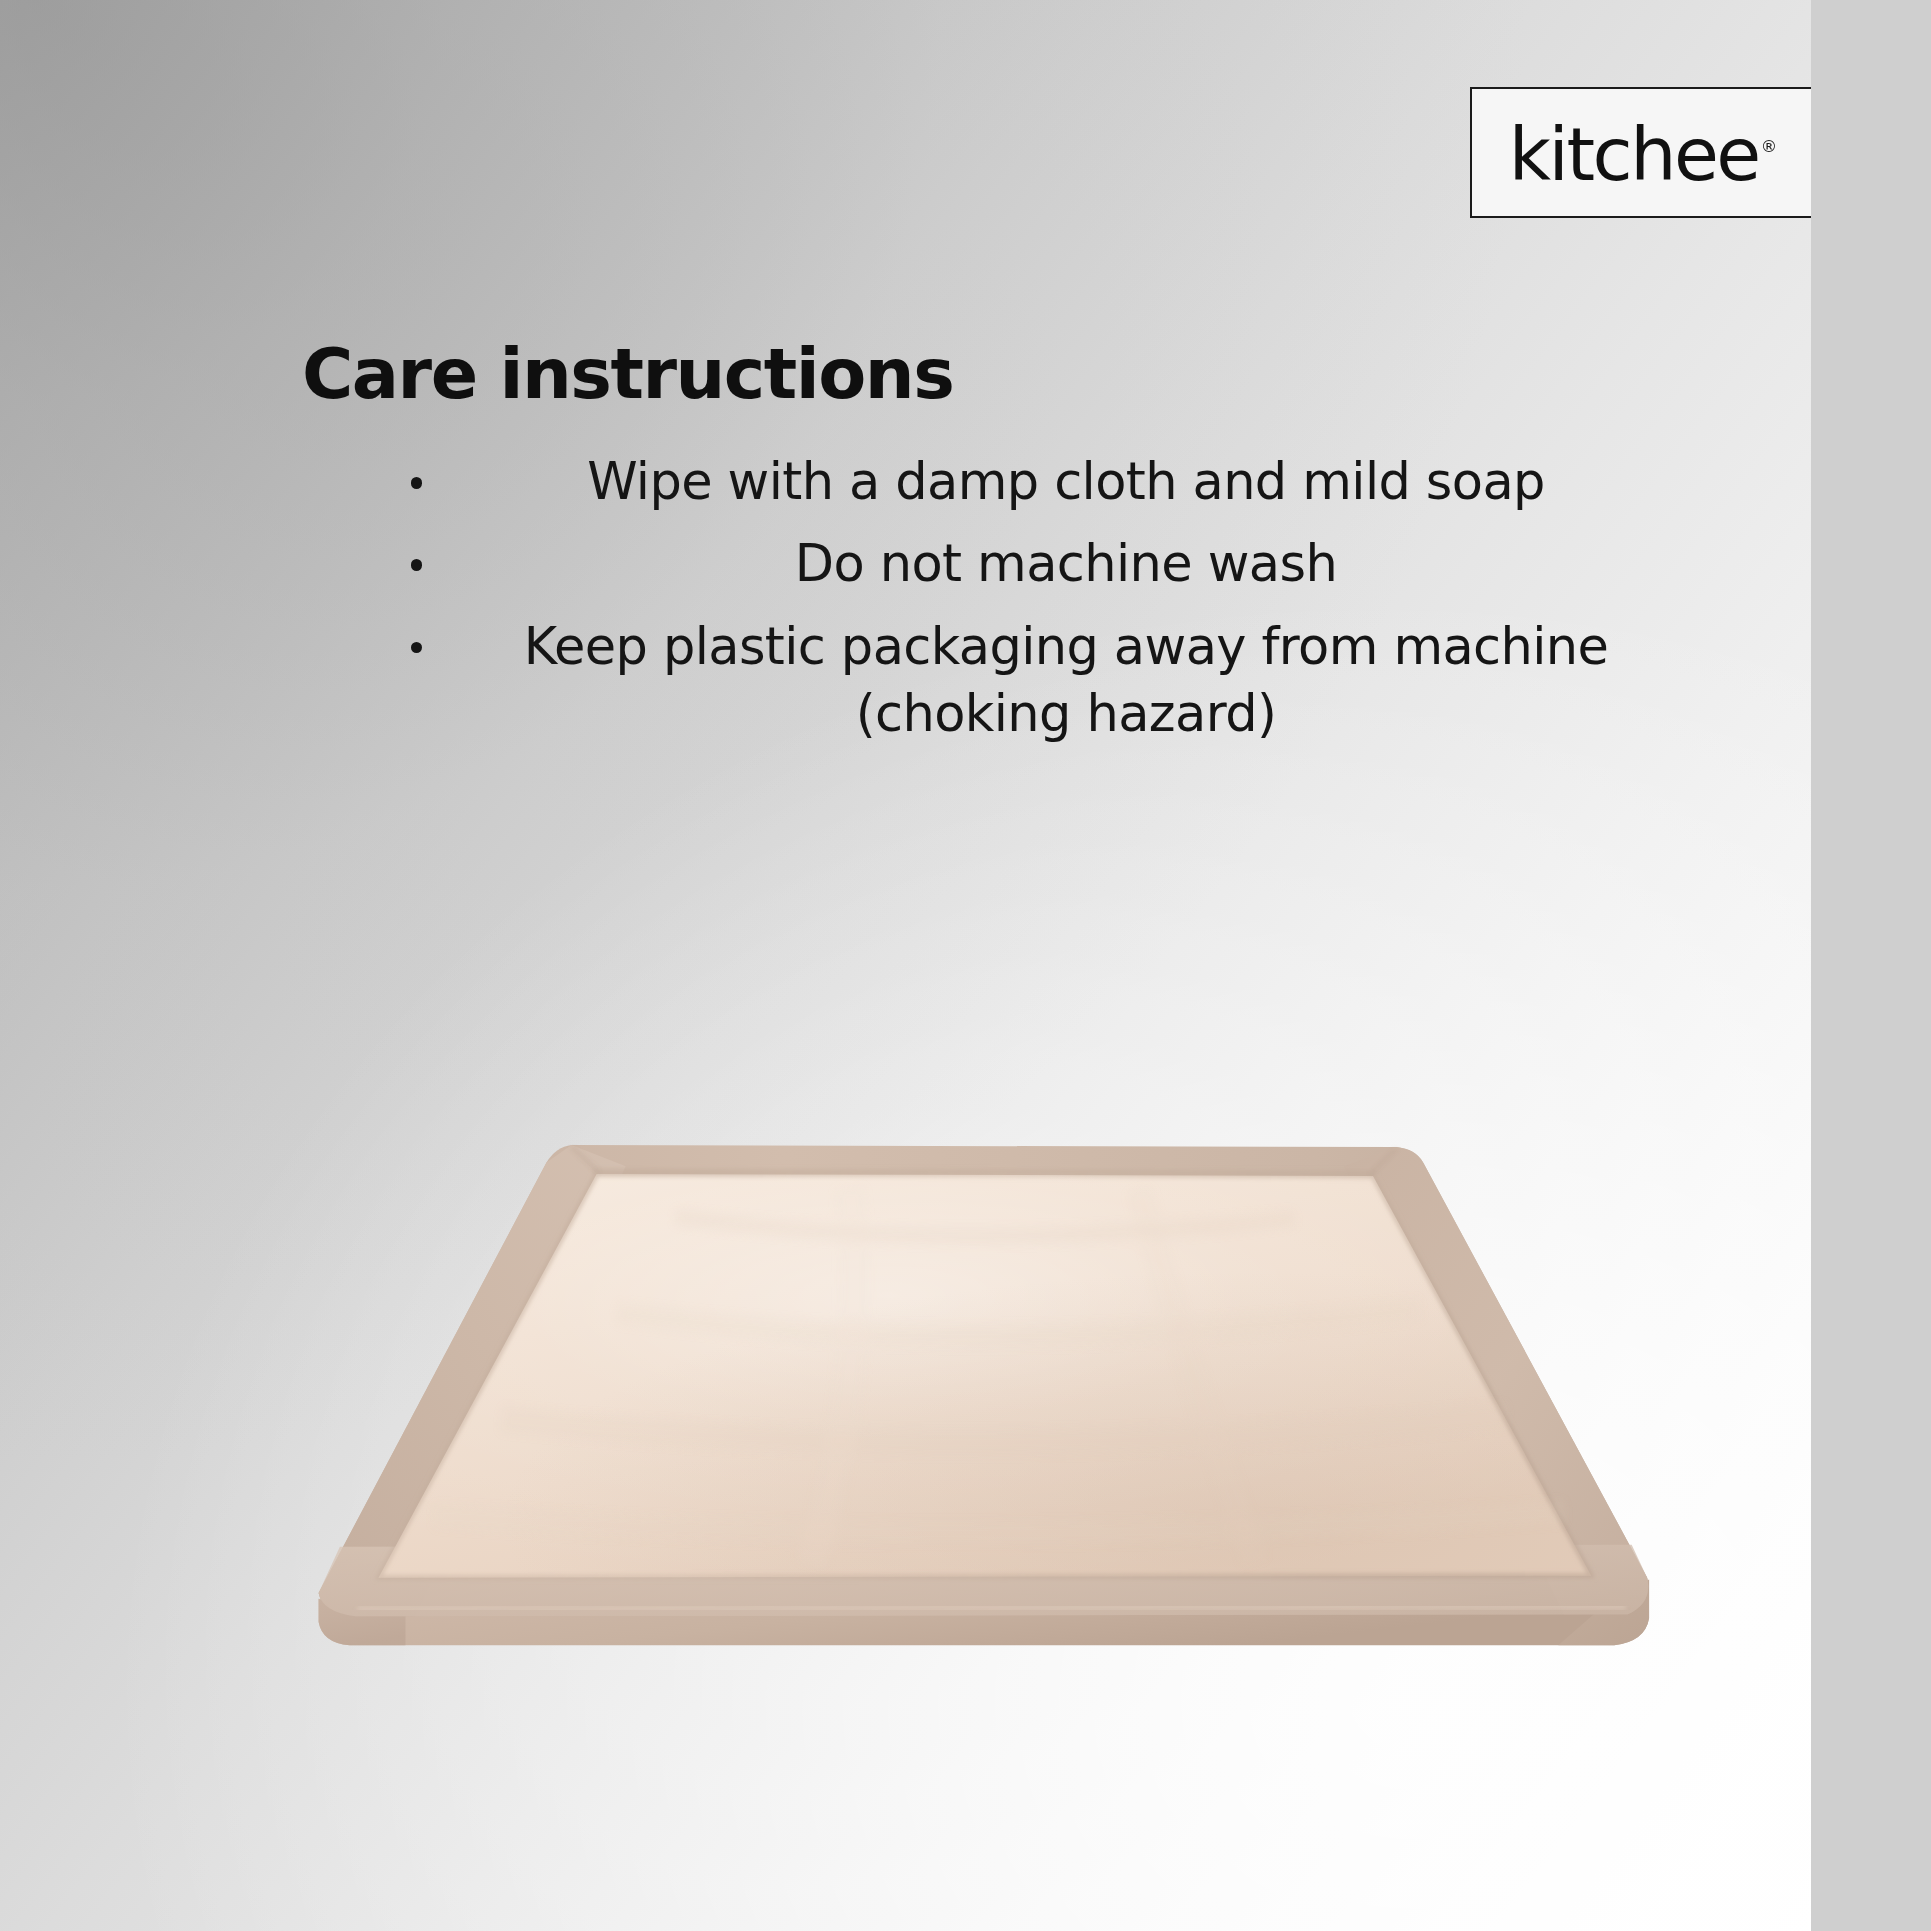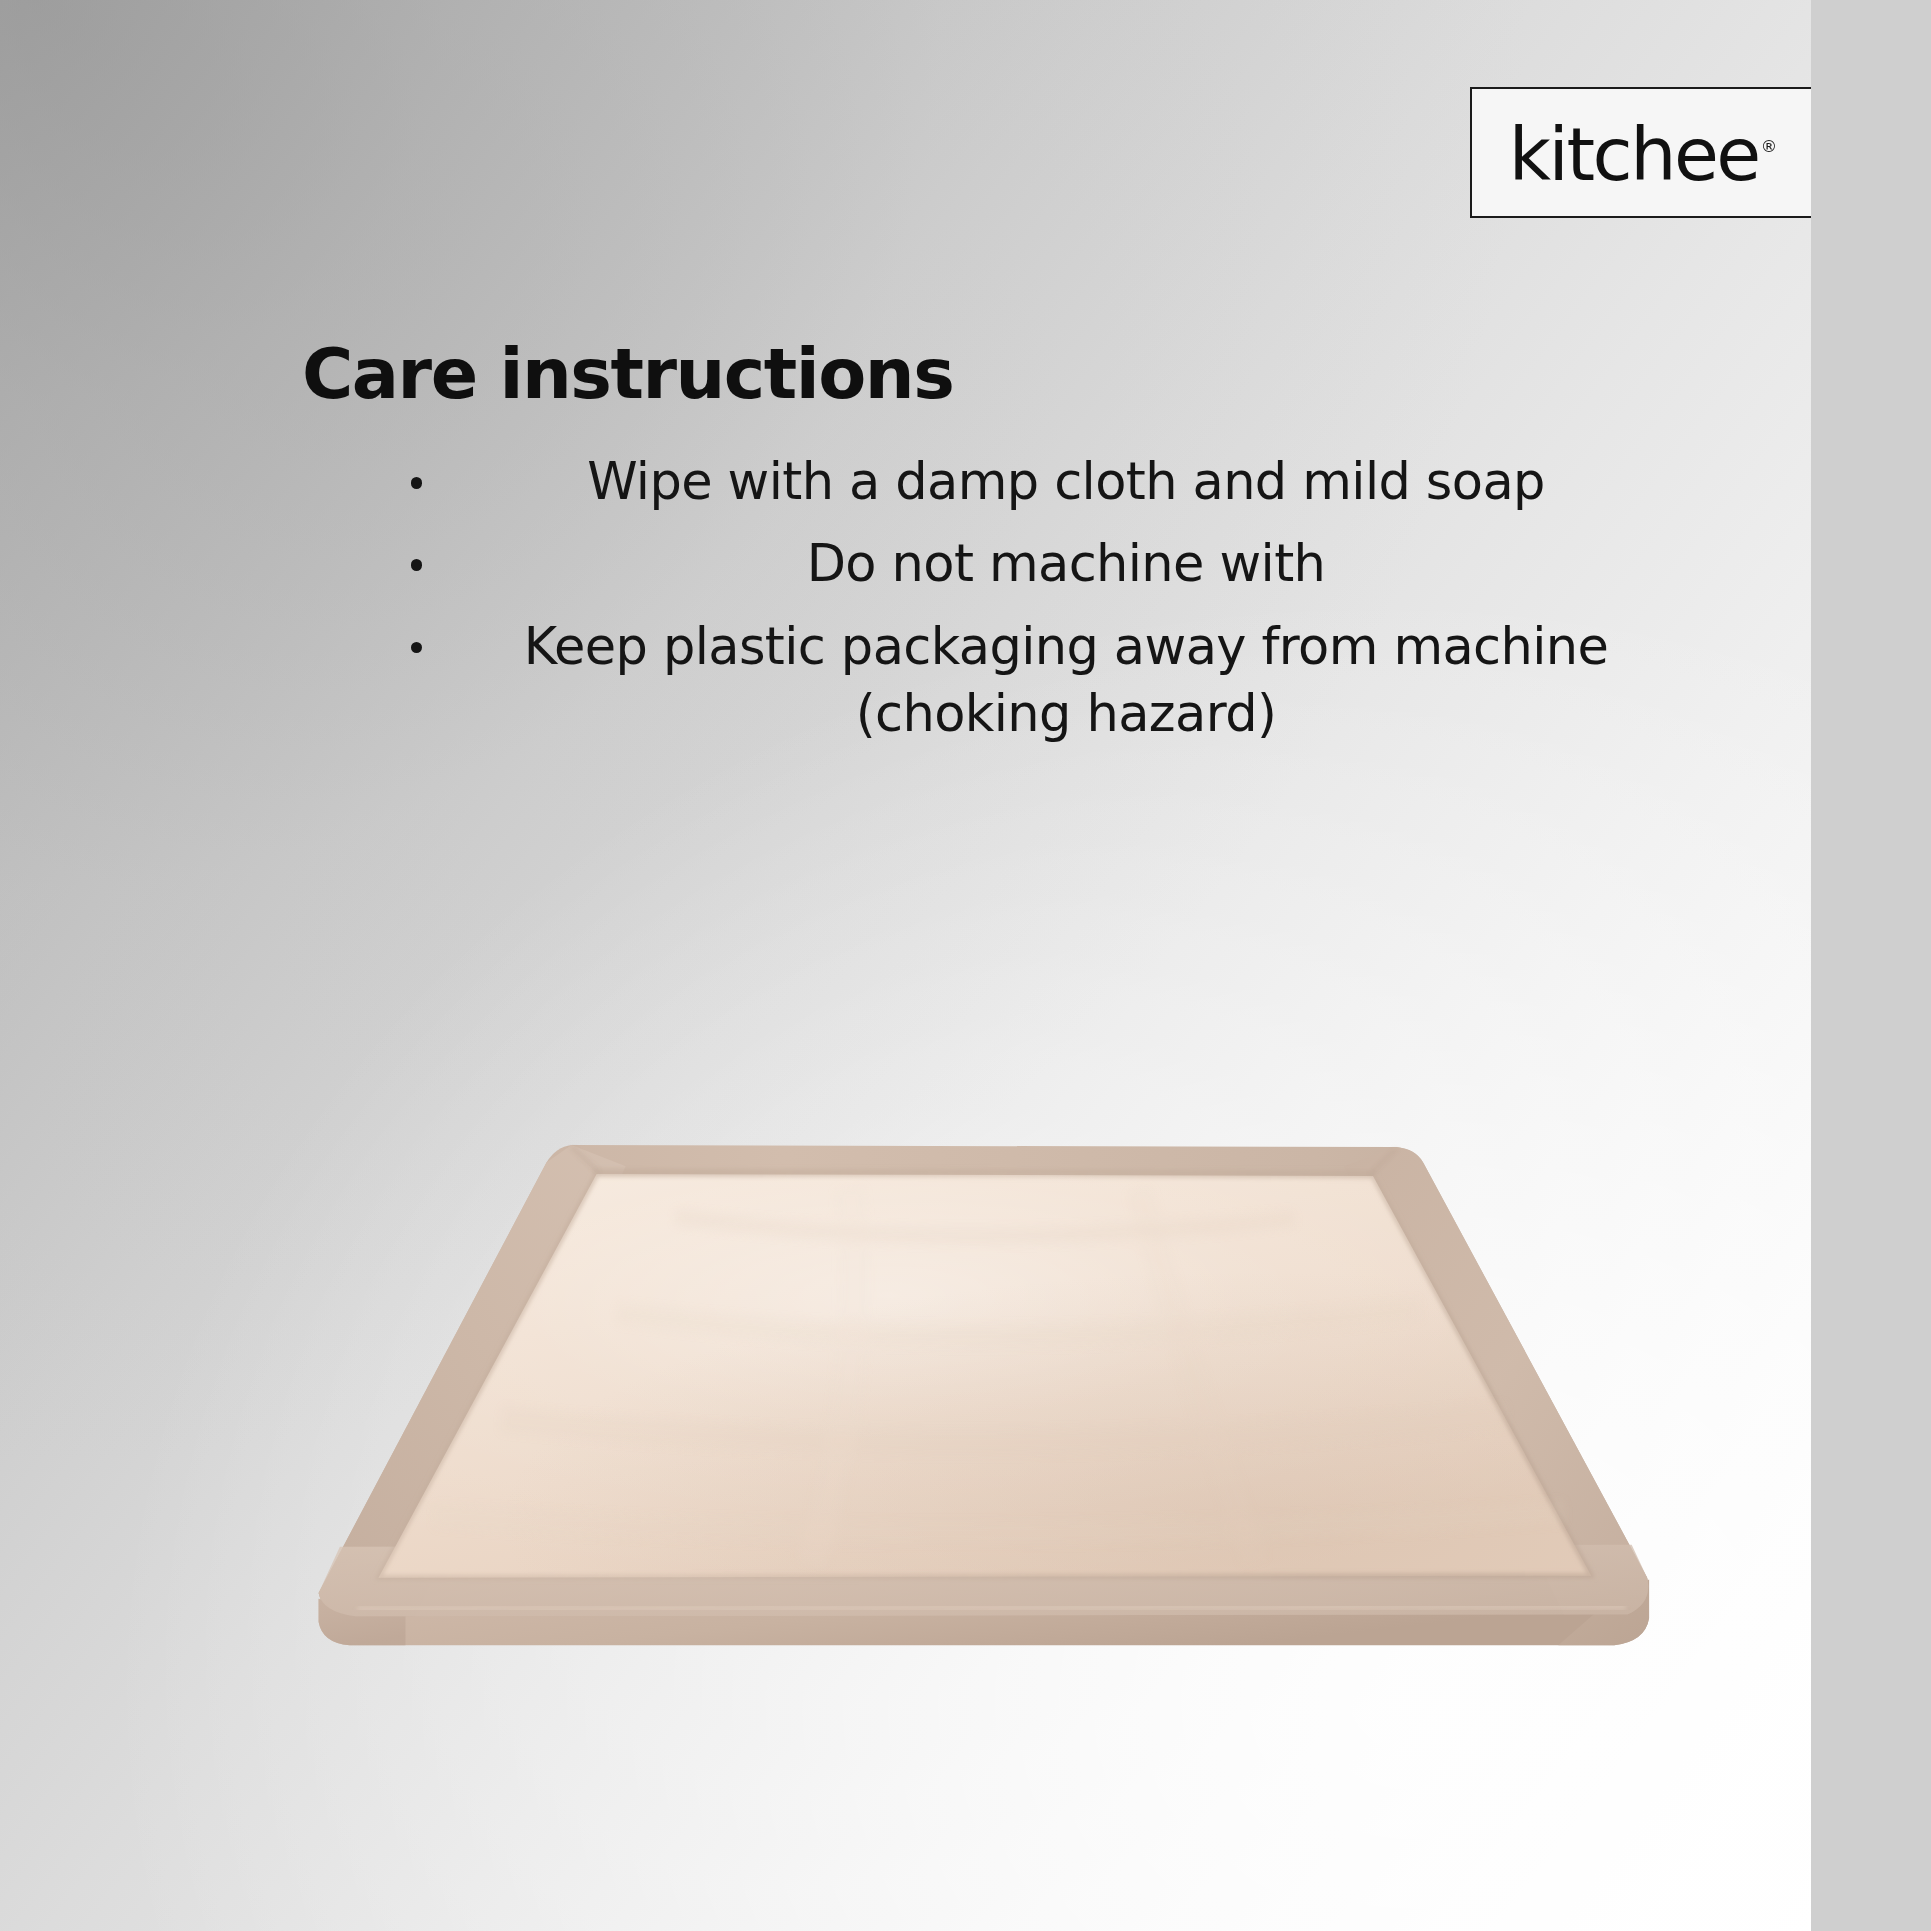--- a/index.html
+++ b/index.html
@@ -162,21 +162,21 @@
     <div class="logo-wrap">
       <span class="logo-text">kitchee</span>
       <span class="logo-reg">®</span>
     </div>
   </div>
 
   <div class="heading">Care instructions</div>
 
   <ul class="care-list">
     <li class="care-item">Wipe with a damp cloth and mild soap</li>
-    <li class="care-item">Do not machine with</li>
+    <li class="care-item">Do not machine wash</li>
     <li class="care-item">Keep plastic packaging away from machine (choking hazard)</li>
   </ul>
 
   <div class="product">
     <svg width="1931" height="1931" viewBox="0 0 2000 2000" xmlns="http://www.w3.org/2000/svg">
       <defs>
         <linearGradient id="faceGrad" x1="0.18" y1="0" x2="0.72" y2="1">
           <stop offset="0%" stop-color="#F5E7DA"></stop>
           <stop offset="28%" stop-color="#F1E0D1"></stop>
           <stop offset="58%" stop-color="#EDDACA"></stop>

